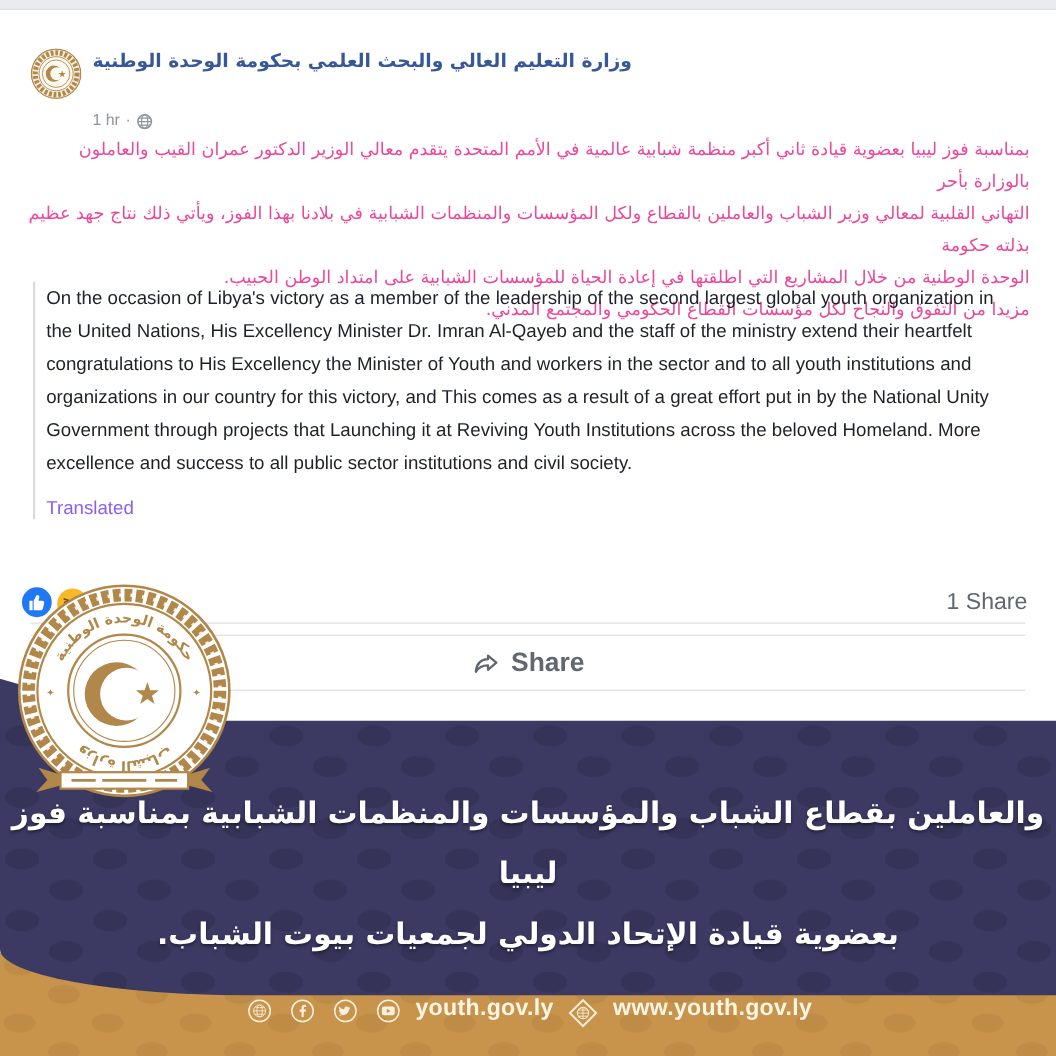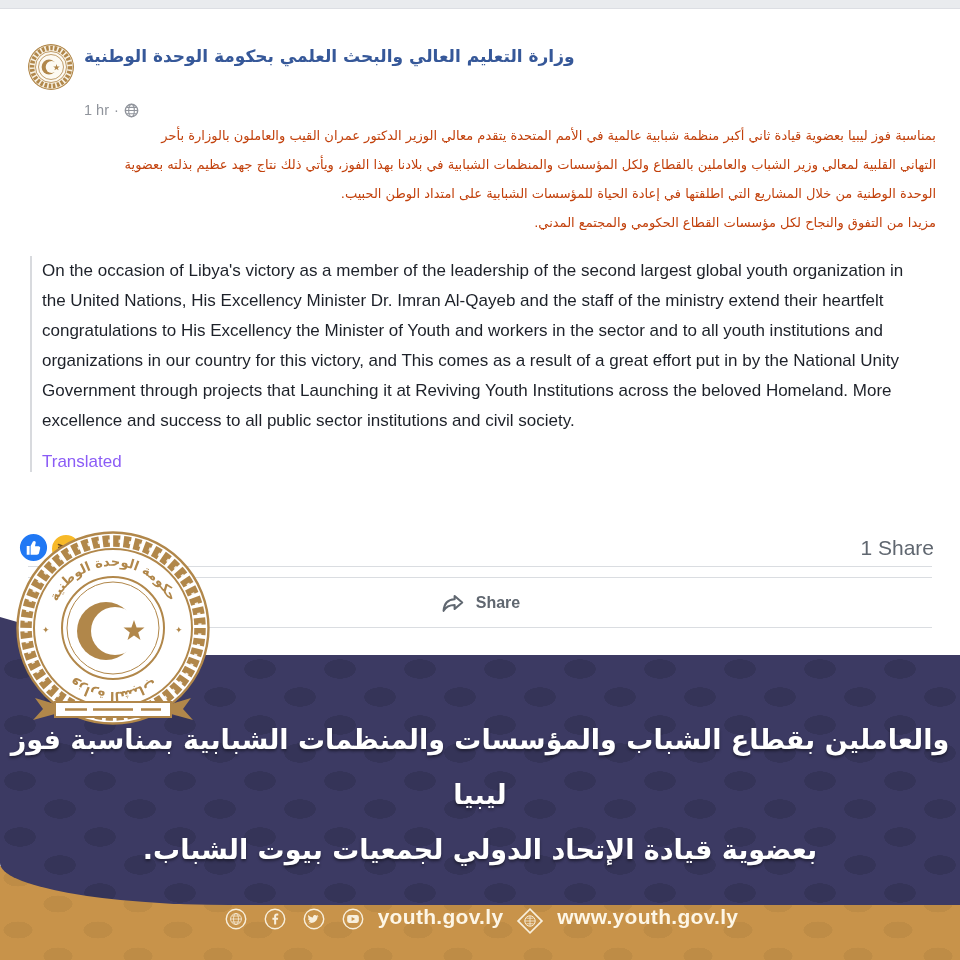--- a/index.html
+++ b/index.html
@@ -14,42 +14,42 @@
   
   .avatar { position:absolute; left:28px; top:44px; width:46px; height:46px; border-radius:50%; z-index:2; }
   .page-name { position:absolute; left:84px; top:46px; width:640px;
     font-size:17px; font-weight:bold; color:#365899; z-index:2;
     font-family:"DejaVu Sans","Liberation Sans",sans-serif; }
   .time-row { position:absolute; left:84px; top:74px; display:flex; align-items:center; gap:5px;
     font-size:14.5px; color:#90949c; z-index:2;margin-top:28px; }
 
   
   .arabic-post { position:absolute; top:121px; right:24px; left:24px; direction:rtl; text-align:right;
-    font-size:13px; line-height:29px; color:#c2410c; z-index:2;
+    font-size:16px; line-height:29px; color:#ec4899; z-index:2;
     font-family:"DejaVu Sans","Liberation Sans",sans-serif; }
 
   
   .translation { position:absolute; top:256px; left:30px; width:898px;
     border-left:2px solid #d8dade; padding-left:10px; z-index:2; }
   .translation .en { font-size:17px; line-height:30px; color:#1d2129; }
   .translation .translated { margin-top:16px; font-size:17px; color:#8b5cf6; }
 
   
   .reaction-icon { position:absolute; z-index:3; border-radius:50%; }
   .like-icon { left:18px; top:532px; width:31px; height:31px; }
   .haha-icon { left:50px; top:533px; width:32px; height:32px; }
   .reaction-count { position:absolute; left:90px; top:537px; font-size:20px; color:#8a8d91; z-index:2; }
   .share-count { position:absolute; right:26px; top:536px; font-size:21px; color:#606770; z-index:2; }
 
   .divider { position:absolute; left:28px; right:28px; height:1px; background:#dadde1; z-index:2; }
   .d1 { top:566px; } .d2 { top:577px; } .d3 { top:627px; }
 
   .share-row { position:absolute; top:578px; left:28px; right:28px; height:49px;
     display:flex; align-items:center; justify-content:center; gap:10px; z-index:2; cursor:pointer; }
-  .share-row .label { font-size:16px; font-weight:bold; color:#606770; }
+  .share-row .label { font-size:24px; font-weight:bold; color:#606770; }
 
   
   .gold-base { position:absolute; left:0; top:866px; width:960px; height:94px; z-index:1;
     background-color:#c8934a;
     background-image:
       radial-gradient(ellipse 24px 14px at 18px 12px, rgba(0,0,0,0.05) 60%, transparent 61%),
       radial-gradient(ellipse 24px 14px at 58px 38px, rgba(0,0,0,0.05) 60%, transparent 61%);
     background-size:80px 52px; }
   .navy-banner { position:absolute; left:0; top:655px; width:960px; height:250px; z-index:2;
     background-color:#3c3a63;
@@ -96,21 +96,21 @@
   <span>·</span>
   <svg width="15" height="15" viewBox="0 0 16 16">
     <circle cx="8" cy="8" r="6.6" fill="none" stroke="#90949c" stroke-width="1.5"></circle>
     <ellipse cx="8" cy="8" rx="3" ry="6.6" fill="none" stroke="#90949c" stroke-width="1.2"></ellipse>
     <path d="M1.6 8 H14.4 M2.6 4.6 H13.4 M2.6 11.4 H13.4" stroke="#90949c" stroke-width="1.2" fill="none"></path>
   </svg>
 </div>
 
 <div class="arabic-post">
   <div>بمناسبة فوز ليبيا بعضوية قيادة ثاني أكبر منظمة شبابية عالمية في الأمم المتحدة يتقدم معالي الوزير الدكتور عمران القيب والعاملون بالوزارة بأحر</div>
-  <div>التهاني القلبية لمعالي وزير الشباب والعاملين بالقطاع ولكل المؤسسات والمنظمات الشبابية في بلادنا بهذا الفوز، ويأتي ذلك نتاج جهد عظيم بذلته بعضوية</div>
+  <div>التهاني القلبية لمعالي وزير الشباب والعاملين بالقطاع ولكل المؤسسات والمنظمات الشبابية في بلادنا بهذا الفوز، ويأتي ذلك نتاج جهد عظيم بذلته حكومة</div>
   <div>الوحدة الوطنية من خلال المشاريع التي اطلقتها في إعادة الحياة للمؤسسات الشبابية على امتداد الوطن الحبيب.</div>
   <div>مزيدا من التفوق والنجاح لكل مؤسسات القطاع الحكومي والمجتمع المدني.</div>
 </div>
 
 <div class="translation">
   <div class="en">On the occasion of Libya's victory as a member of the leadership of the second largest global youth organization in the United Nations, His Excellency Minister Dr. Imran Al-Qayeb and the staff of the ministry extend their heartfelt congratulations to His Excellency the Minister of Youth and workers in the sector and to all youth institutions and organizations in our country for this victory, and This comes as a result of a great effort put in by the National Unity Government through projects that Launching it at Reviving Youth Institutions across the beloved Homeland. More excellence and success to all public sector institutions and civil society.</div>
   <div class="translated">Translated</div>
 </div>
 
 <svg class="reaction-icon like-icon svg-block" viewBox="0 0 32 32">

